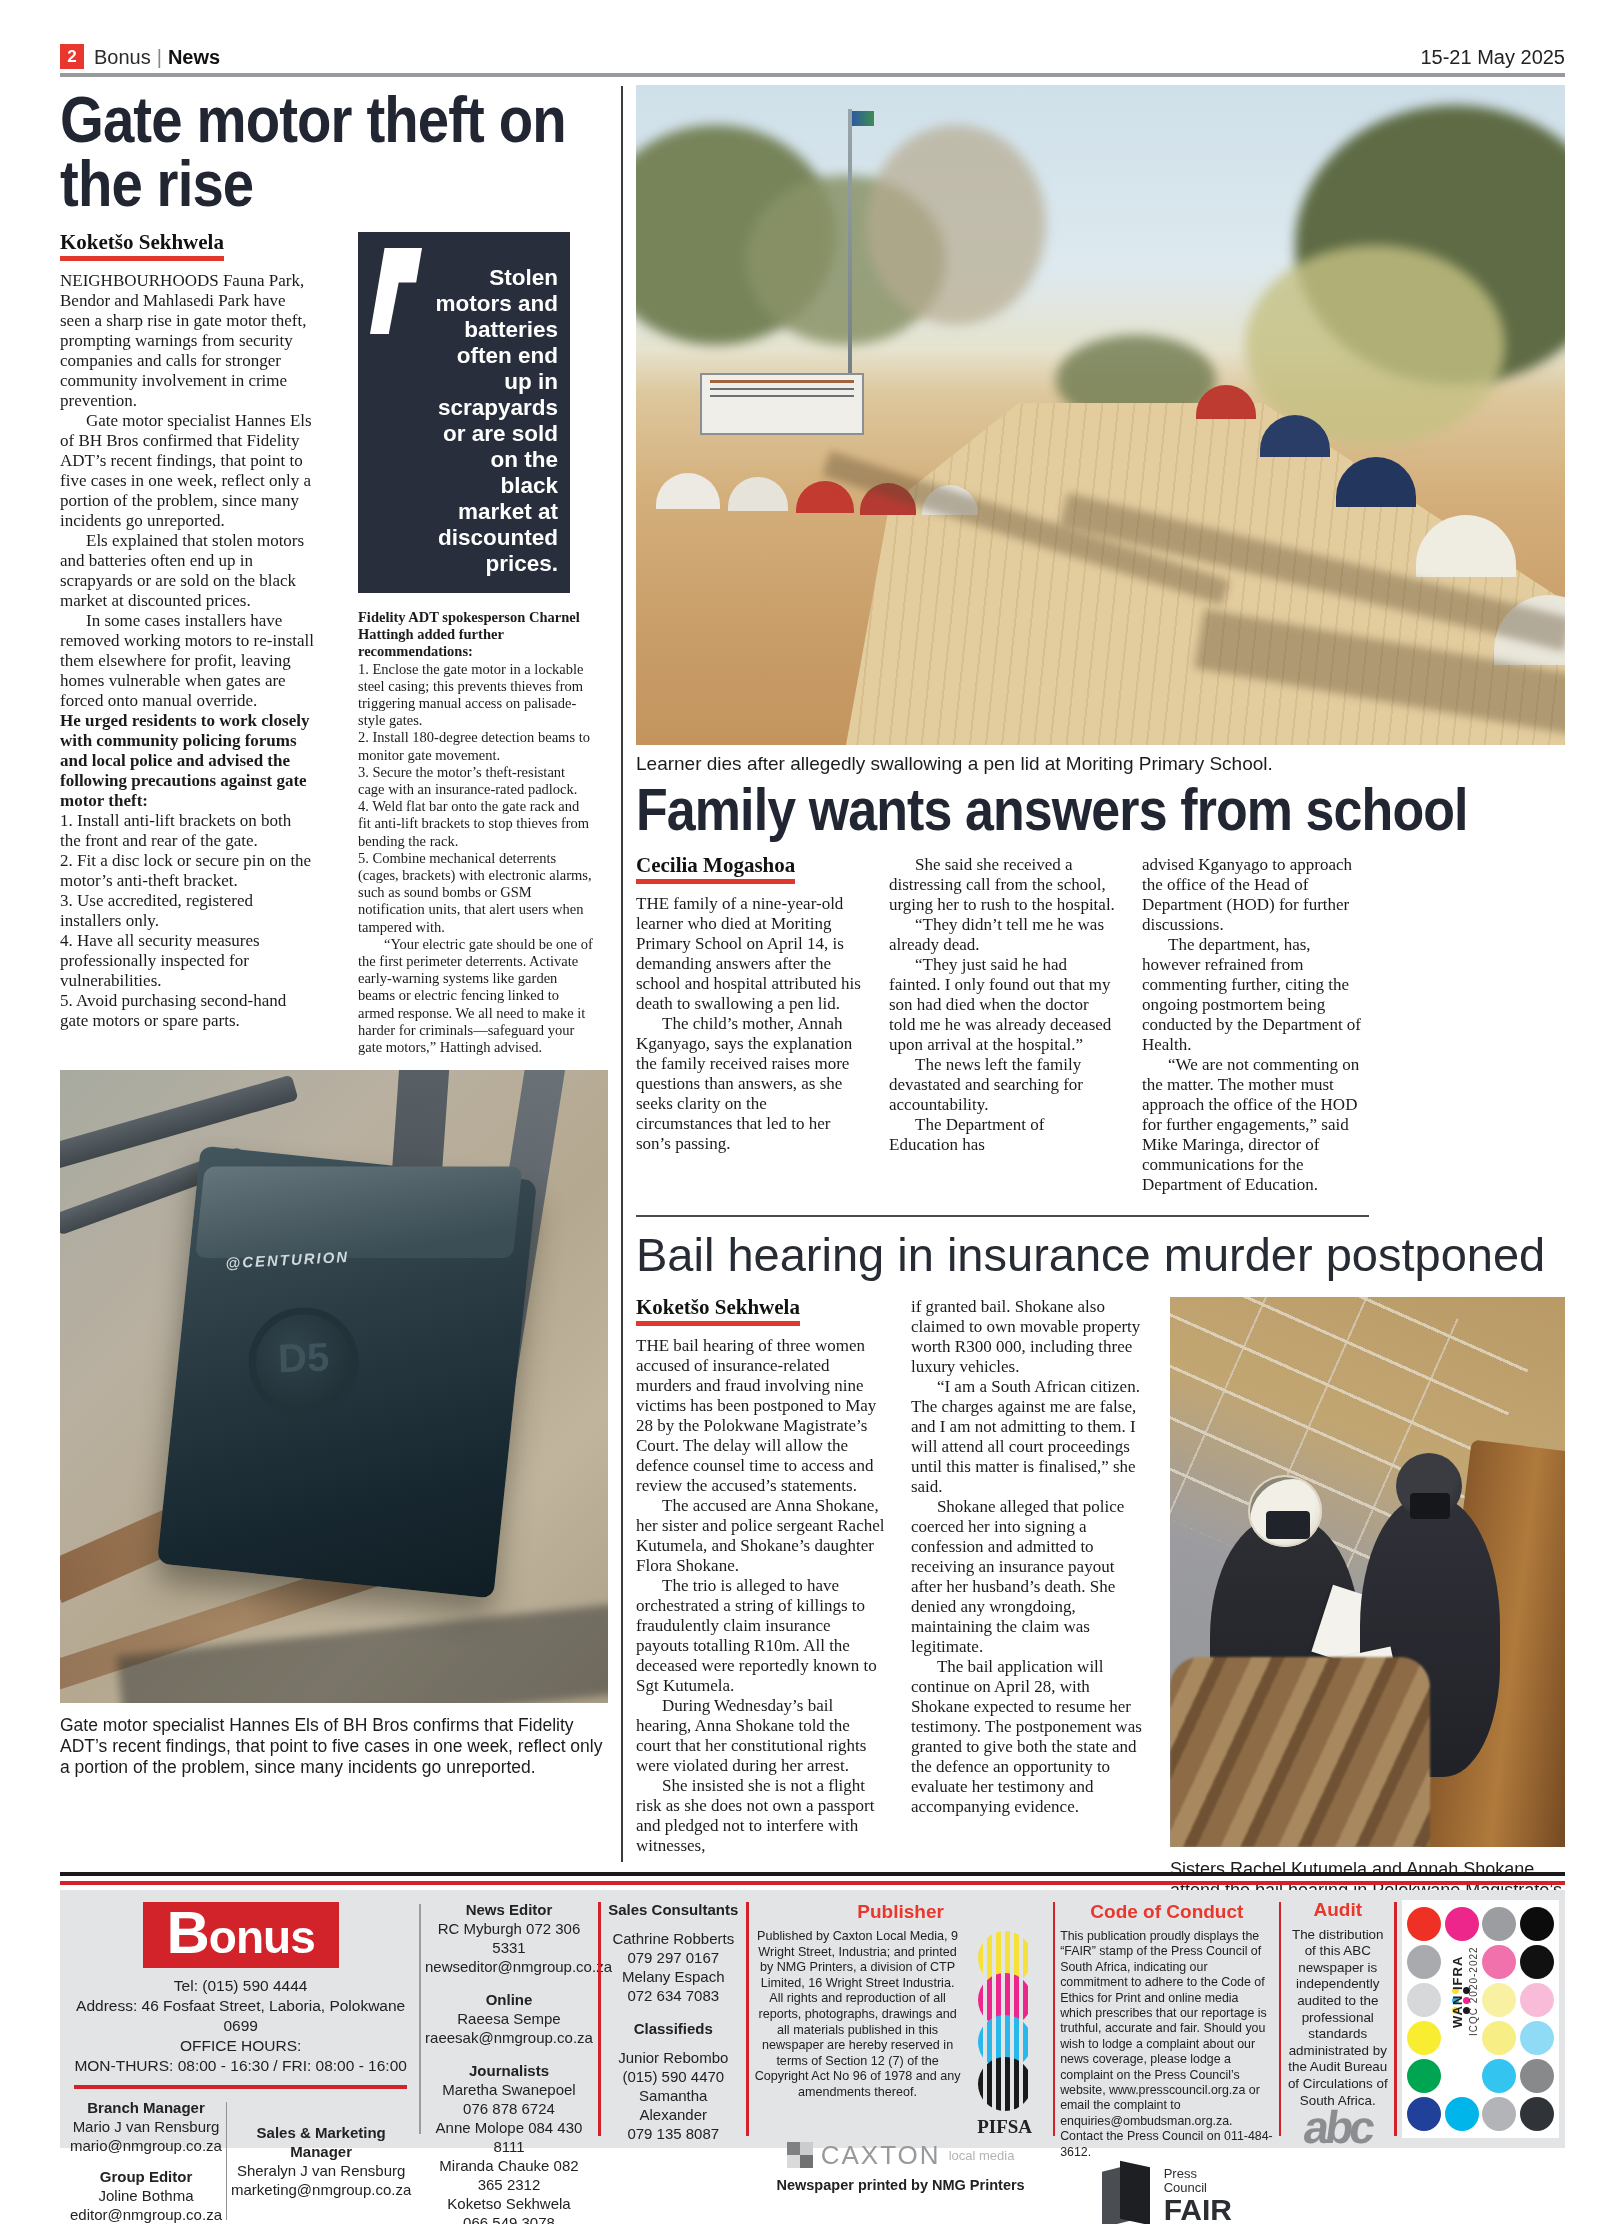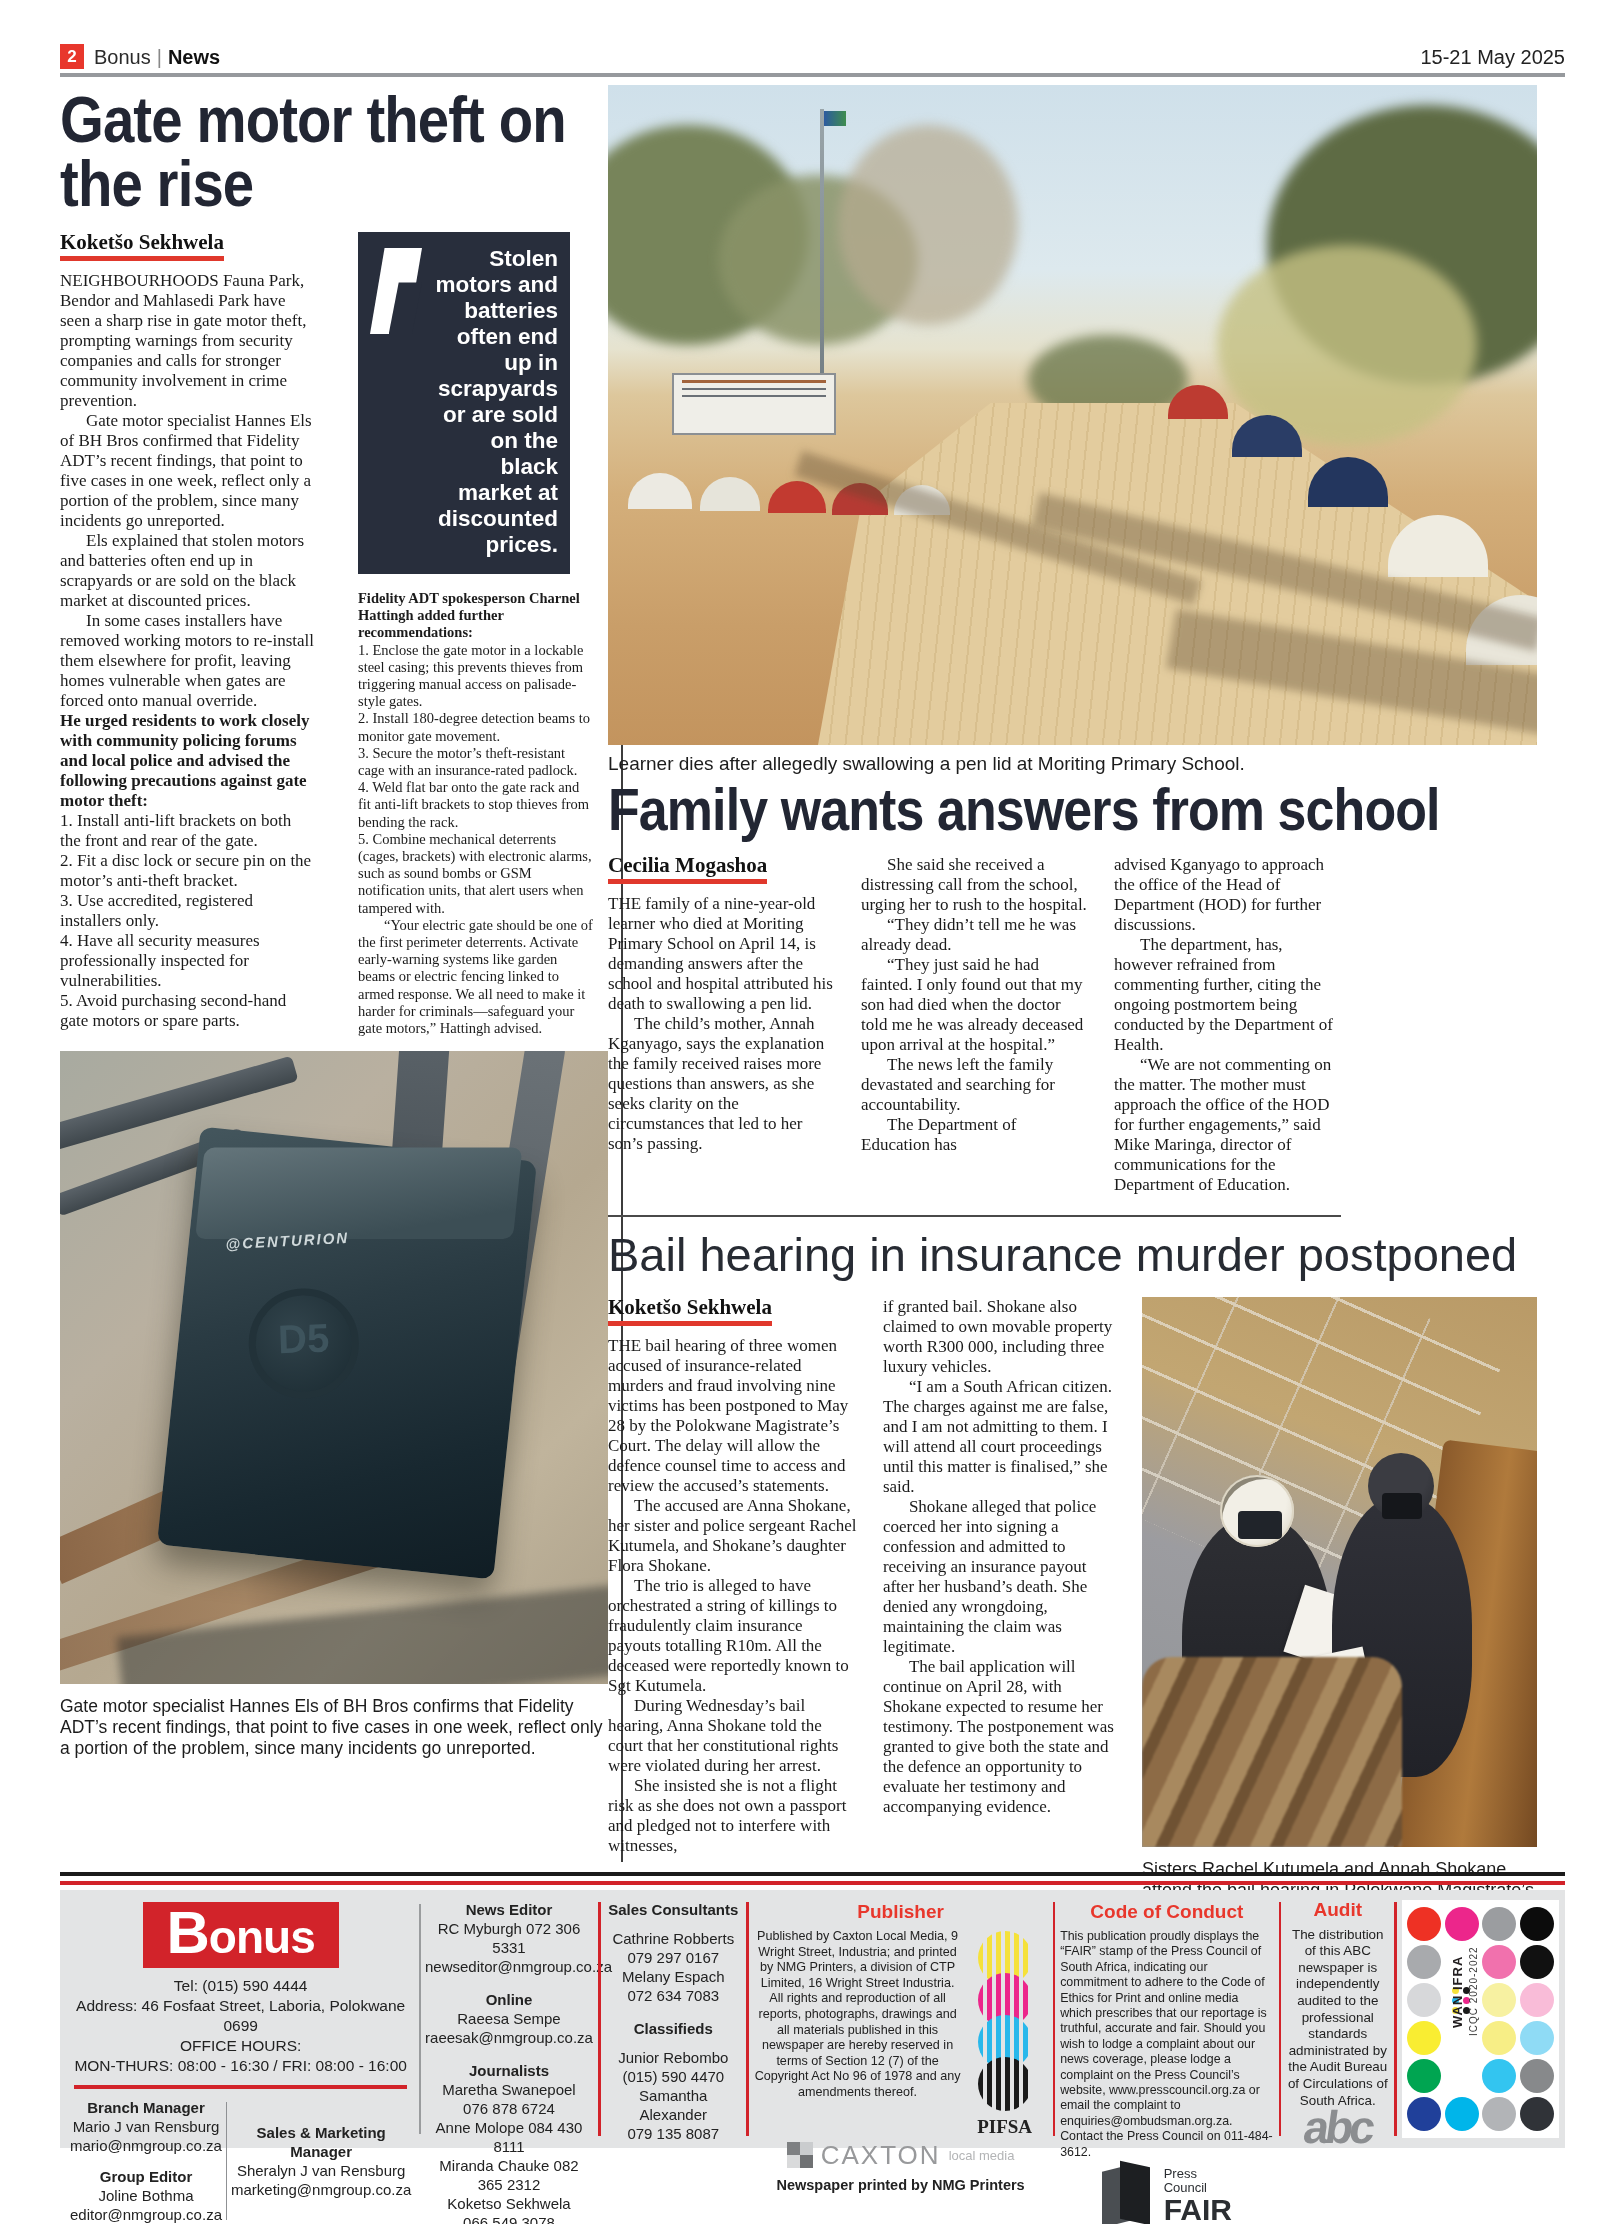--- a/index.html
+++ b/index.html
@@ -31,26 +31,26 @@
   .colA{width:256px;font-family:"Liberation Serif",serif;font-size:17px;line-height:20px;}
   .colB{width:236px;font-family:"Liberation Serif",serif;font-size:14.5px;line-height:17.2px;}
   .pullbox{background:#282e3c;color:#fff;width:188px;padding:14px 12px 16px 12px;margin-bottom:16px;
            font-family:"Liberation Sans",sans-serif;font-weight:bold;font-size:22.5px;line-height:26px;
            text-align:right;}
   .qmark{float:left;width:52px;height:86px;position:relative;margin:2px 10px 4px 0;}
   .qmark:before{content:"";position:absolute;inset:0;background:#fff;
                 clip-path:polygon(28% 0,100% 0,72% 100%,0 100%);}
   .qmark:after{content:"";position:absolute;left:36%;top:40%;width:64%;height:60%;background:#282e3c;
                clip-path:polygon(30% 0,100% 0,70% 100%,0 100%);}
-  .pq-text{overflow:hidden;}
+  .pq-text{overflow:hidden;margin-top:19px;}
   .gate-caption{margin-top:12px;width:548px;}
   
   .vrule{position:absolute;left:621px;top:86px;width:2px;height:1776px;background:#3c3c3c;}
   
-  .sec-right{position:absolute;left:608px;top:85px;width:929px;}
+  .sec-right{position:absolute;left:636px;top:85px;width:929px;}
   .h2{font-size:59px;line-height:61px;margin-top:6px;}
   .cap-school{margin:8px 0 2px 0;font-size:19px;}
   .family-body{display:flex;gap:27px;margin-top:14px;}
   .fcol{width:226px;font-family:"Liberation Serif",serif;font-size:17px;line-height:20px;}
   .right-hrule{width:733px;height:2px;background:#4a4a4a;margin:20px 0 12px 0;}
   .h-bail{font-size:47px;line-height:52px;font-weight:500;color:#272b33;margin:0;letter-spacing:0;}
   .bail-body{display:flex;gap:26px;margin-top:16px;}
   .bcol1{width:252px;font-family:"Liberation Serif",serif;font-size:17px;line-height:20px;}
   .bcol2{width:236px;font-family:"Liberation Serif",serif;font-size:17px;line-height:20px;}
   .bail-photo-wrap{width:395px;margin-left:auto;}

